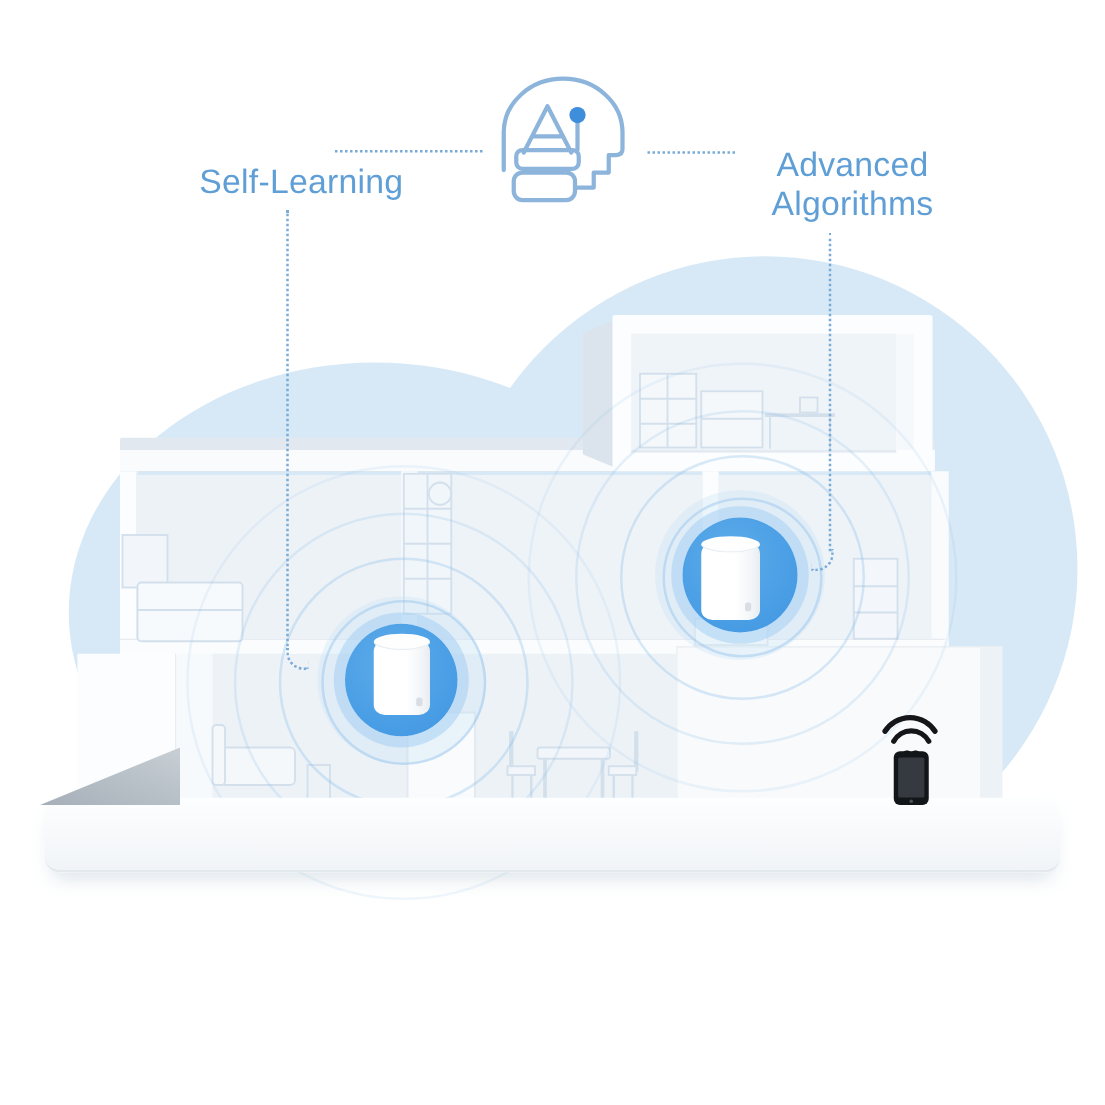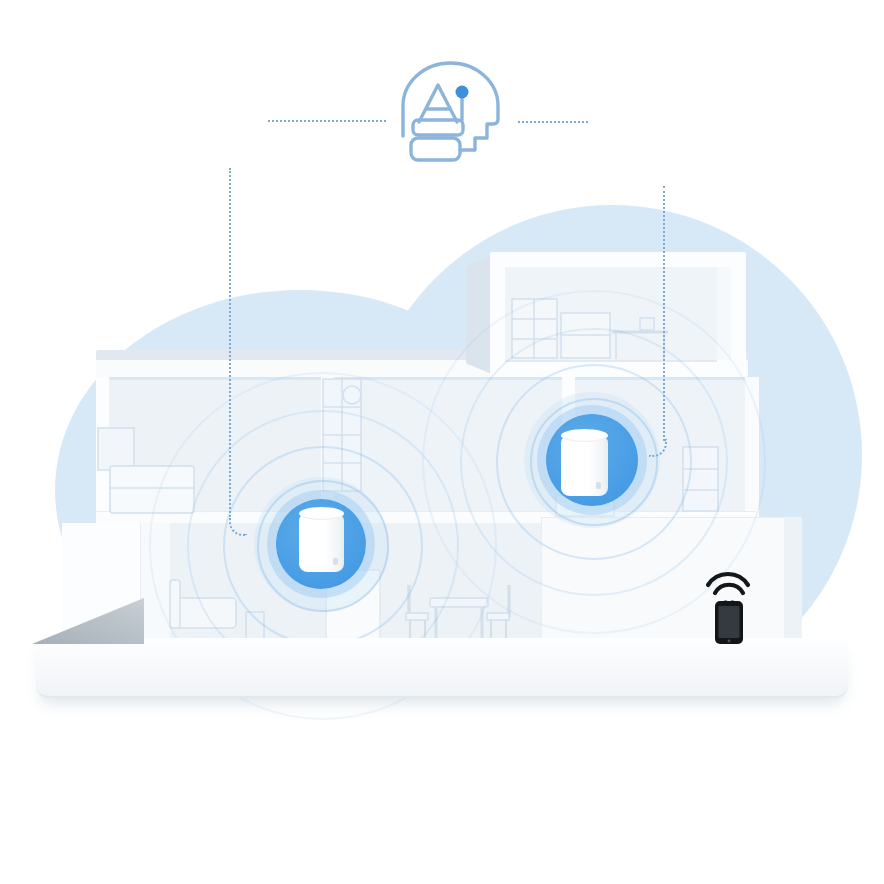--- a/index.html
+++ b/index.html
@@ -163,20 +163,22 @@
 
   <svg class="abs" style="left:700px;top:566px;" width="62" height="82" viewBox="0 0 62 82">
     <path d="M8 19 A 23.7 23.7 0 0 1 48 19" stroke="#141619" stroke-width="4.2" stroke-linecap="round" fill="none"></path>
     <path d="M15 27 A 16 16 0 0 1 43 27" stroke="#141619" stroke-width="4.2" stroke-linecap="round" fill="none"></path>
     <path fill="#121416" d="M29 36 c-2.8-3.2-7.5-1.2-7.5 2.2 c0 3.4 7.5 7.4 7.5 7.4 s7.5-4 7.5-7.4 c0-3.4-4.7-5.4-7.5-2.2 z"></path>
     <rect x="15" y="35" width="28" height="43" rx="5" fill="#131619"></rect>
     <rect x="18.5" y="40" width="21" height="32" rx="1.5" fill="#343a40"></rect>
     <circle cx="29" cy="75" r="1.4" fill="#4a5157"></circle>
   </svg>
 
+  <div class="callout" style="left:130px;top:130px;width:222px;">Self-Learning</div>
+  <div class="callout" style="left:592px;top:117px;width:180px;">Advanced Algorithms</div>
 
   <div class="dot-h" style="left:268px;top:120px;width:118px;"></div>
   <div class="dot-h" style="left:518px;top:121px;width:70px;"></div>
   <div class="dot-v" style="left:229px;top:168px;height:352px;"></div>
   <div class="dot-hook-r" style="left:229px;top:518px;"></div>
   <div class="dot-v" style="left:663px;top:186px;height:255px;"></div>
   <div class="dot-hook-l" style="left:649px;top:439px;"></div>
 
   <svg class="abs" style="left:398px;top:56px;" width="106" height="126" viewBox="0 0 106 126" fill="none" stroke="#8db5dc" stroke-width="3.4" stroke-linecap="round" stroke-linejoin="round">
     <path d="M5 80 L5 50 A 47.5 43 0 0 1 100 50 L100 63 Q100 68 95 68 L89 68 L89 82 L77 82 L77 94 L62 94"></path>

